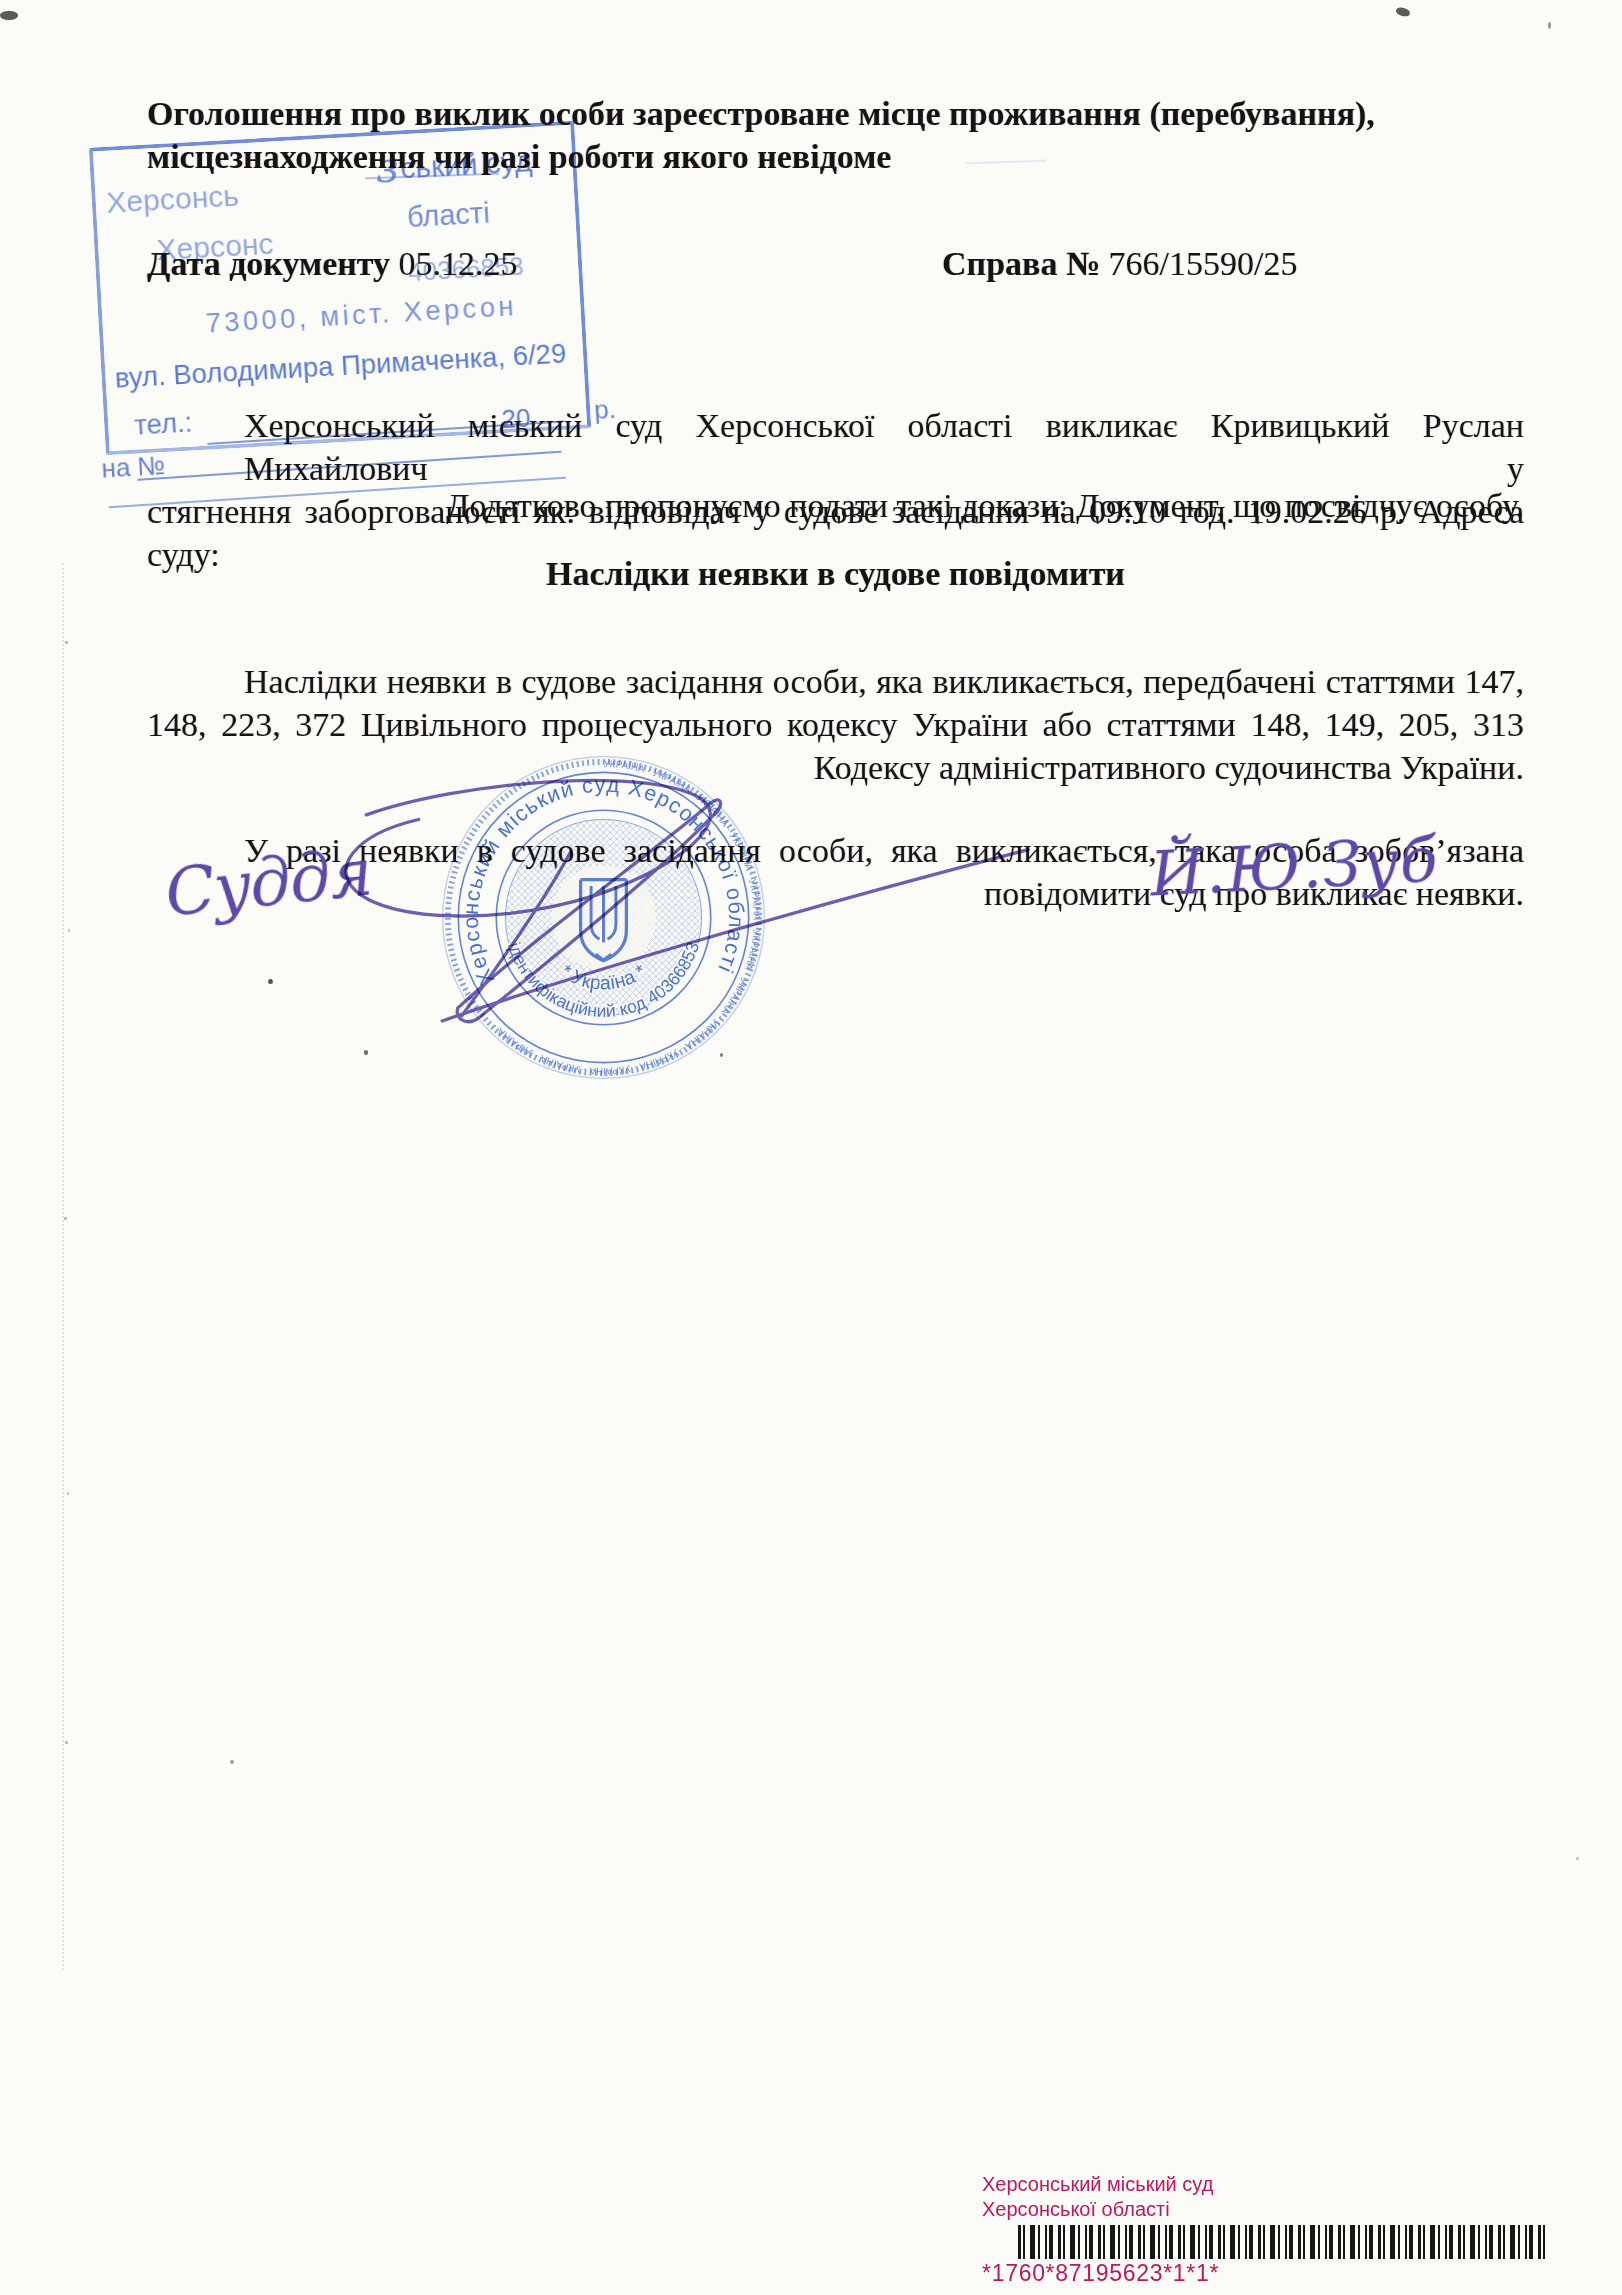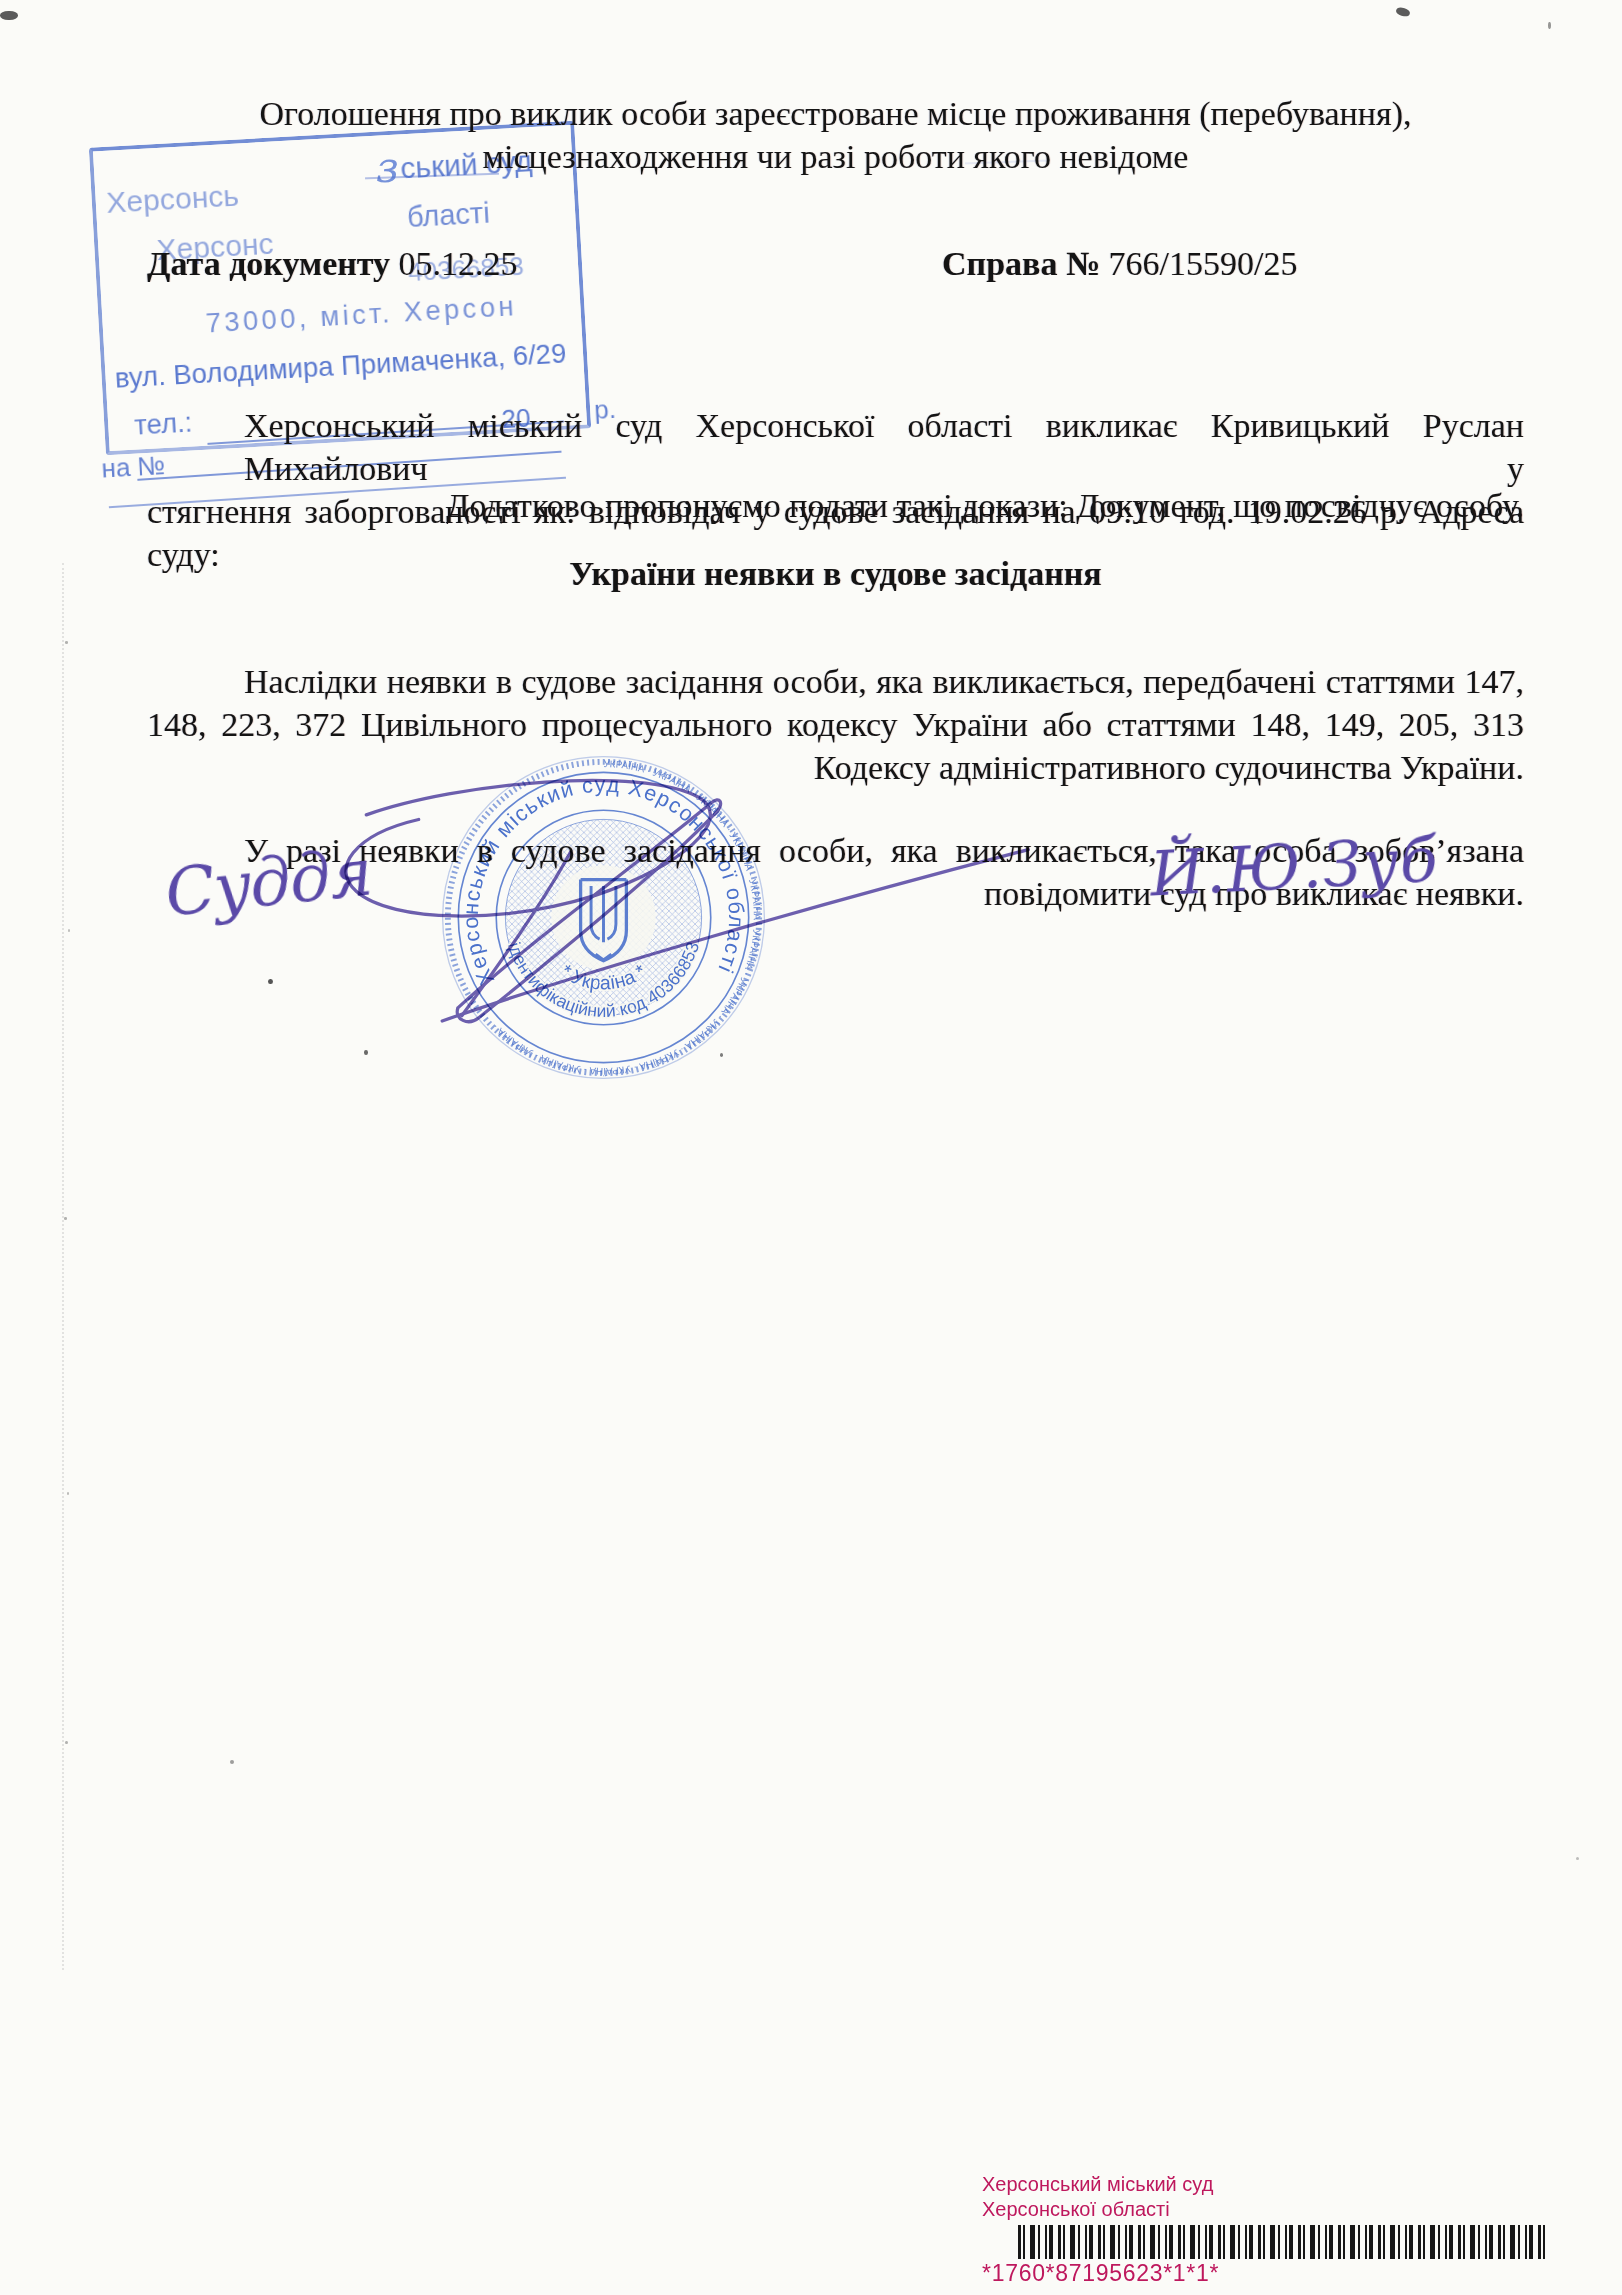--- a/index.html
+++ b/index.html
@@ -9,21 +9,21 @@
     font-family:"Liberation Serif", serif;color:#141414;
   }
   
   .scan-text{text-shadow:1px 0 0 rgba(150,30,10,.13),-1px 0 0 rgba(10,50,150,.11);}
   .pline{font-size:34px;line-height:43px;}
   .jline{text-align:justify;text-align-last:justify;}
   .lline{text-align:right;}
   .indent{padding-left:97px;margin-top:40px;}
   .bold{font-weight:bold;}
   .textblock{position:absolute;left:147px;width:1377px;}
-  .title{top:92px;text-align:center;font-weight:normal;}
+  .title{top:92px;font-weight:bold;}
   .daterow{position:absolute;top:245px;left:147px;font-size:34px;white-space:nowrap;}
   .caserow{position:absolute;top:245px;left:932px;font-size:34px;white-space:nowrap;}
   .heading{top:552px;text-align:center;font-weight:bold;}
   
   .stamp{
     position:absolute;left:97px;top:134px;width:478px;height:300px;
     transform:rotate(-3.2deg);transform-origin:50% 50%;
     border:4.6px solid rgba(62,99,200,.72);border-radius:3.9px;
     font-family:"Liberation Sans", sans-serif;color:#3f63c8;z-index:1;
     border-bottom-color:rgba(62,99,200,.45);border-left-color:rgba(62,99,200,.6);
@@ -134,21 +134,21 @@
 
   <div class="textblock scan-text" style="top:364px;z-index:2;">
     <div class="pline jline indent">Херсонський міський суд Херсонської області викликає Кривицький Руслан Михайлович у</div>
     <div class="pline jline">стягнення заборгованості як: відповідач у судове засідання на 09:10 год. 19.02.26 р. Адреса суду:</div>
   </div>
 
   <div class="textblock scan-text" style="top:484px;z-index:2;">
     <div class="pline lline">Додатково пропонуємо подати такі докази: Документ, що посвідчує особу.</div>
   </div>
 
-  <div class="textblock heading pline scan-text" style="position:absolute;z-index:2;">України неявки в судове засідання</div>
+  <div class="textblock heading pline scan-text" style="position:absolute;z-index:2;">Наслідки неявки в судове повідомити</div>
 
   <div class="textblock scan-text" style="top:620px;z-index:2;">
     <div class="pline jline indent">Наслідки неявки в судове засідання особи, яка викликається, передбачені статтями 147,</div>
     <div class="pline jline">148, 223, 372 Цивільного процесуального кодексу України або статтями 148, 149, 205, 313</div>
     <div class="pline lline">Кодексу адміністративного судочинства України.</div>
     <div class="pline jline indent">У разі неявки в судове засідання особи, яка викликається, така особа зобов’язана</div>
     <div class="pline lline">повідомити суд про викликає неявки.</div>
   </div>
 
   <div class="hand hand-judge">Суддя</div>

